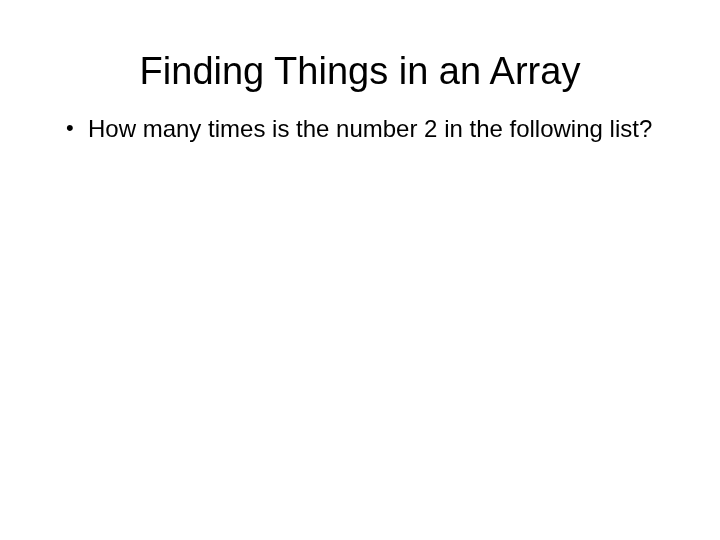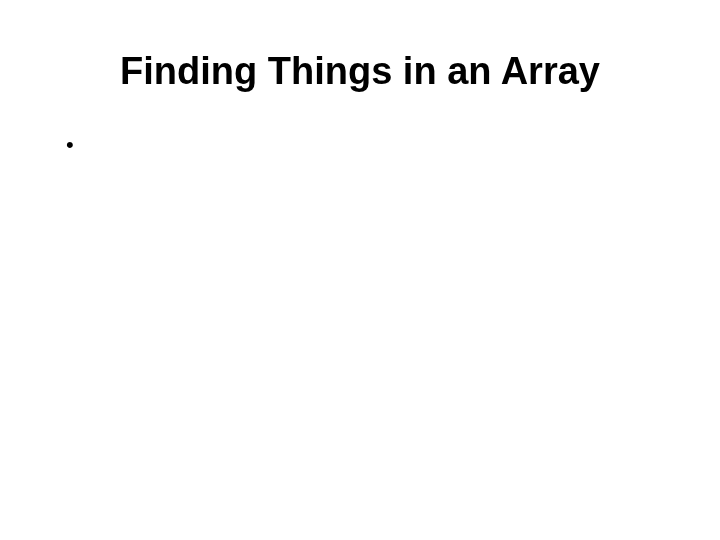--- a/index.html
+++ b/index.html
@@ -12,21 +12,21 @@
       overflow: hidden;
     }
     .slide {
       width: 100%;
       height: 100%;
       padding: 50px 60px;
     }
     .title {
       font-size: 38px;
       text-align: center;
-      font-weight: bold;
+      font-weight: normal;
       margin-bottom: 21px;
     }
     .bullets {
       list-style: none;
       font-size: 24px;
       line-height: 1.25;
     }
     .bullets > li {
       position: relative;
       padding-left: 28px;
@@ -56,15 +56,16 @@
     }
     .bold { font-weight: bold; }
   </style>
 </head>
 <body>
 
 <div class="slide">
   <h1 class="title">Finding Things in an Array</h1>
   <ul class="bullets">
     <li>
+      <span>How many times is the number 2 in the following list?</span>
     </li>
   </ul>
 </div>
 
 </body></html>

